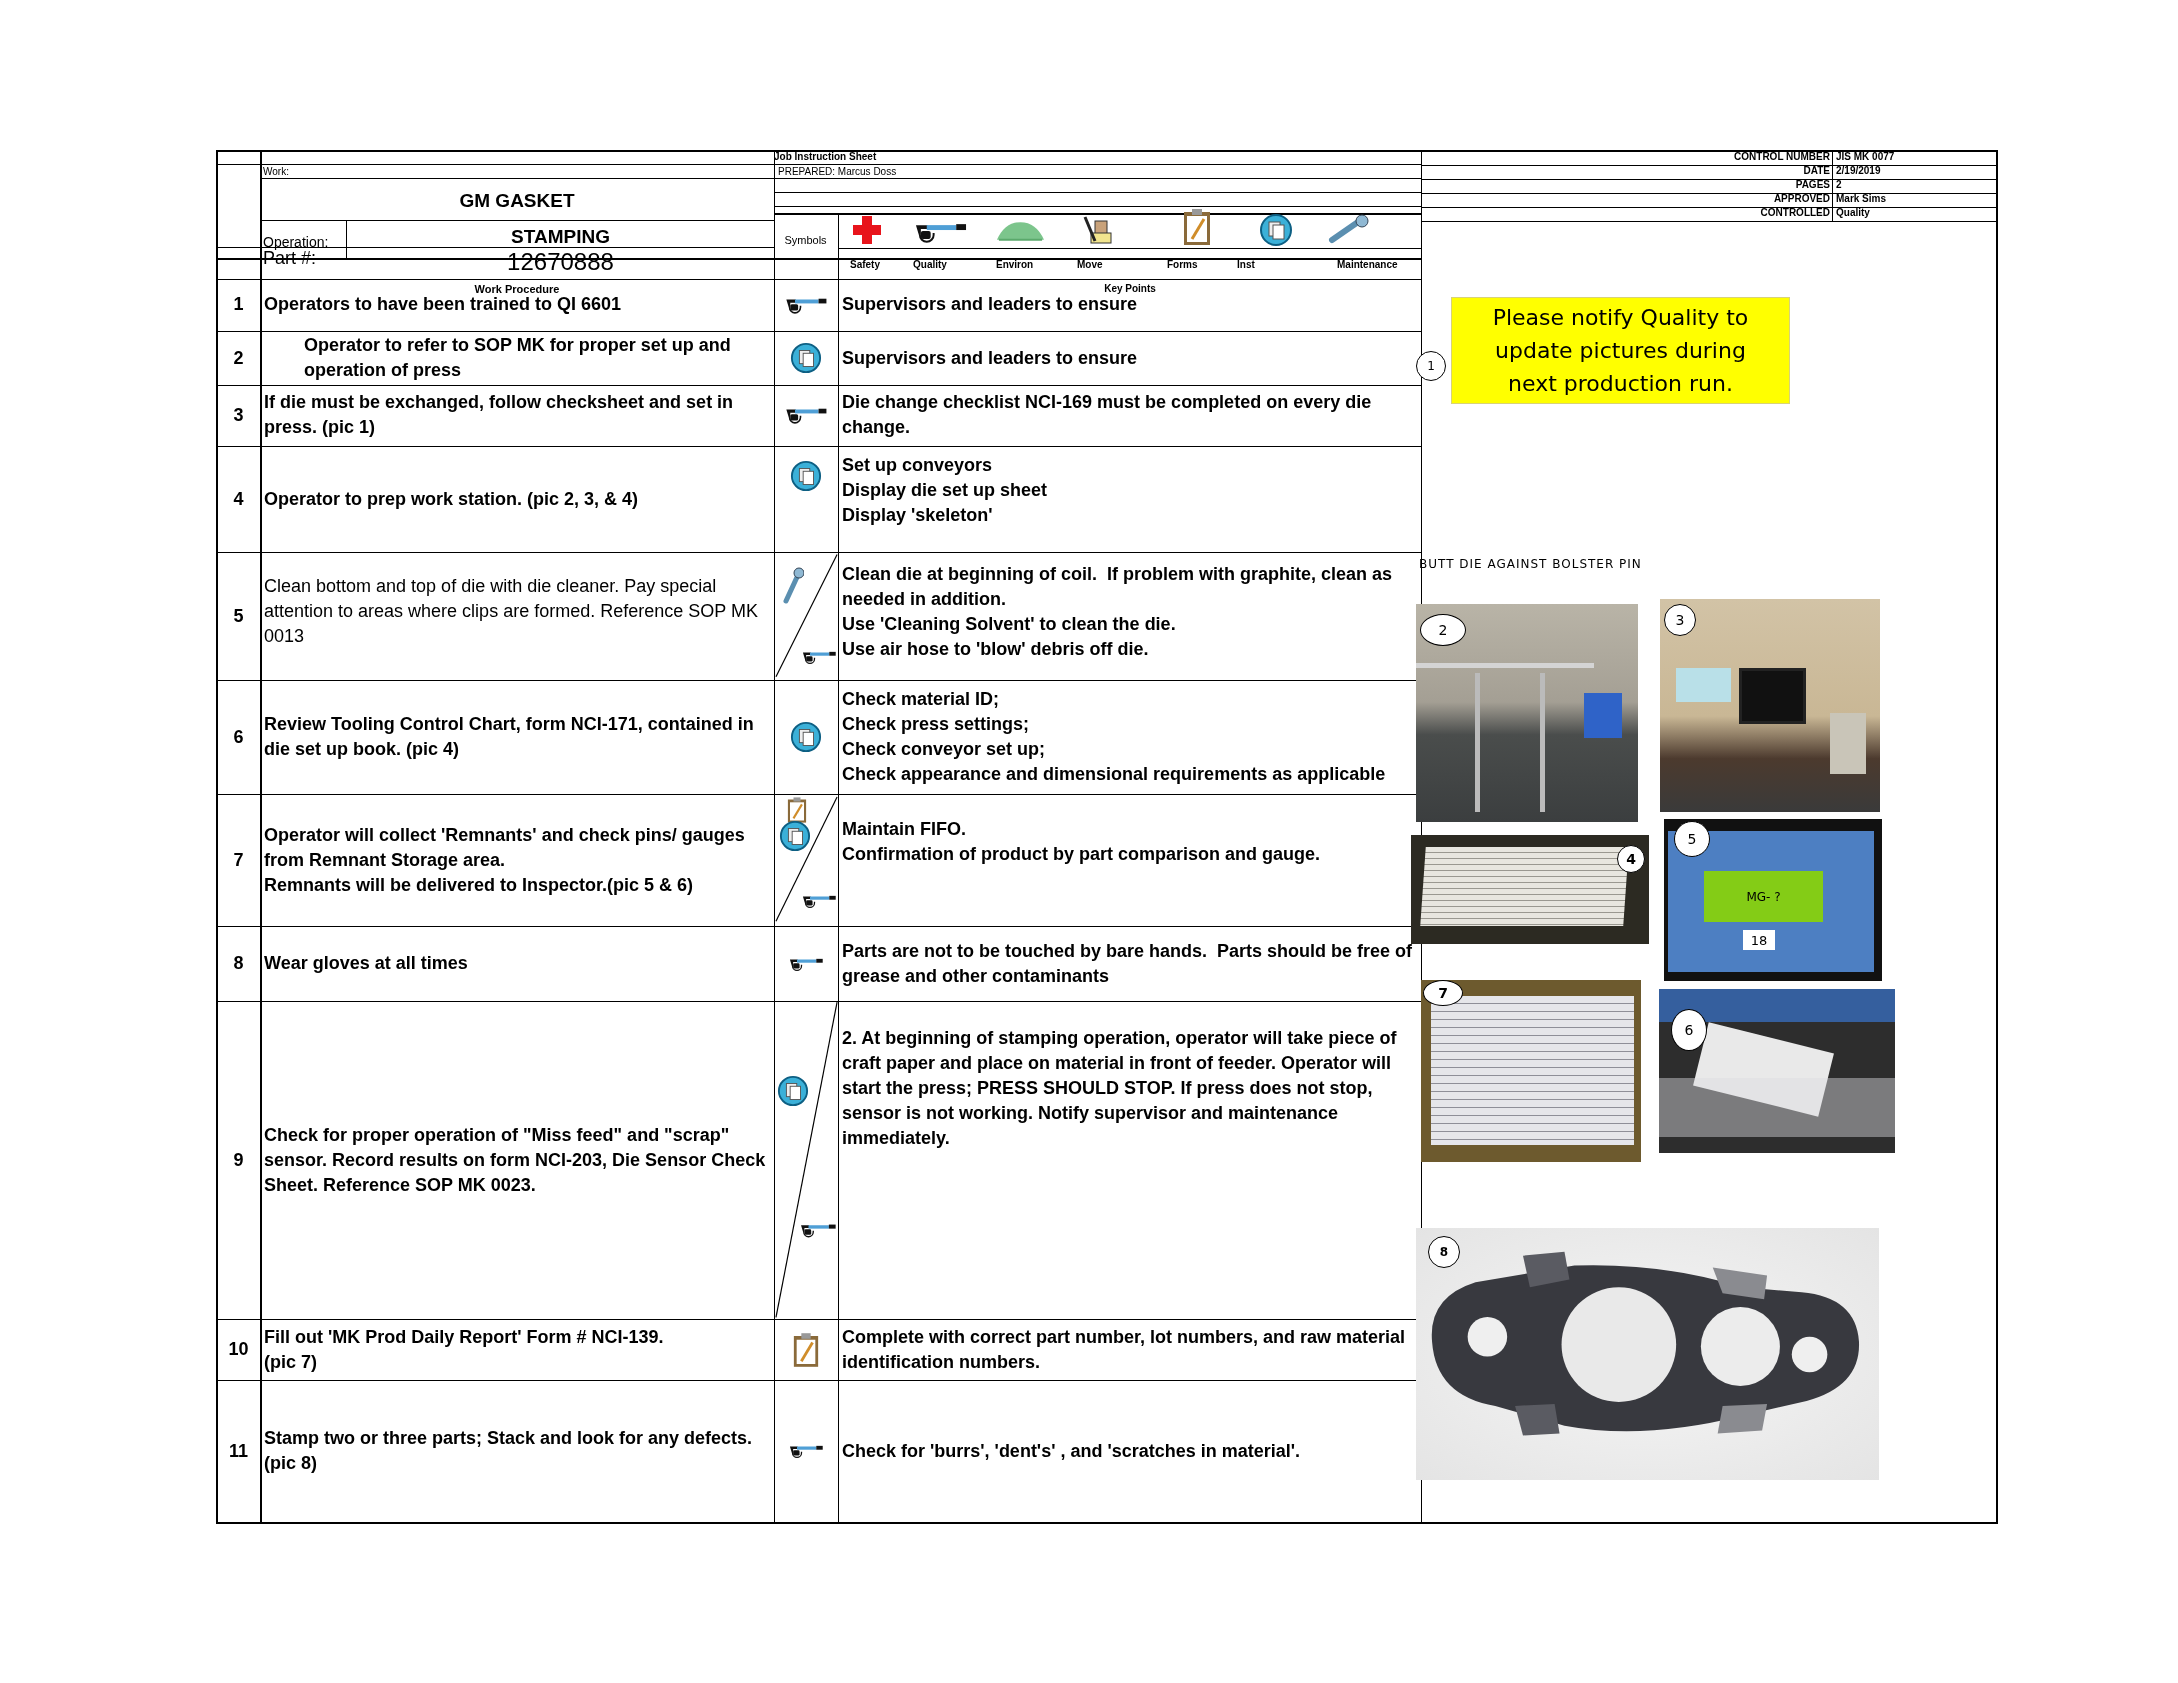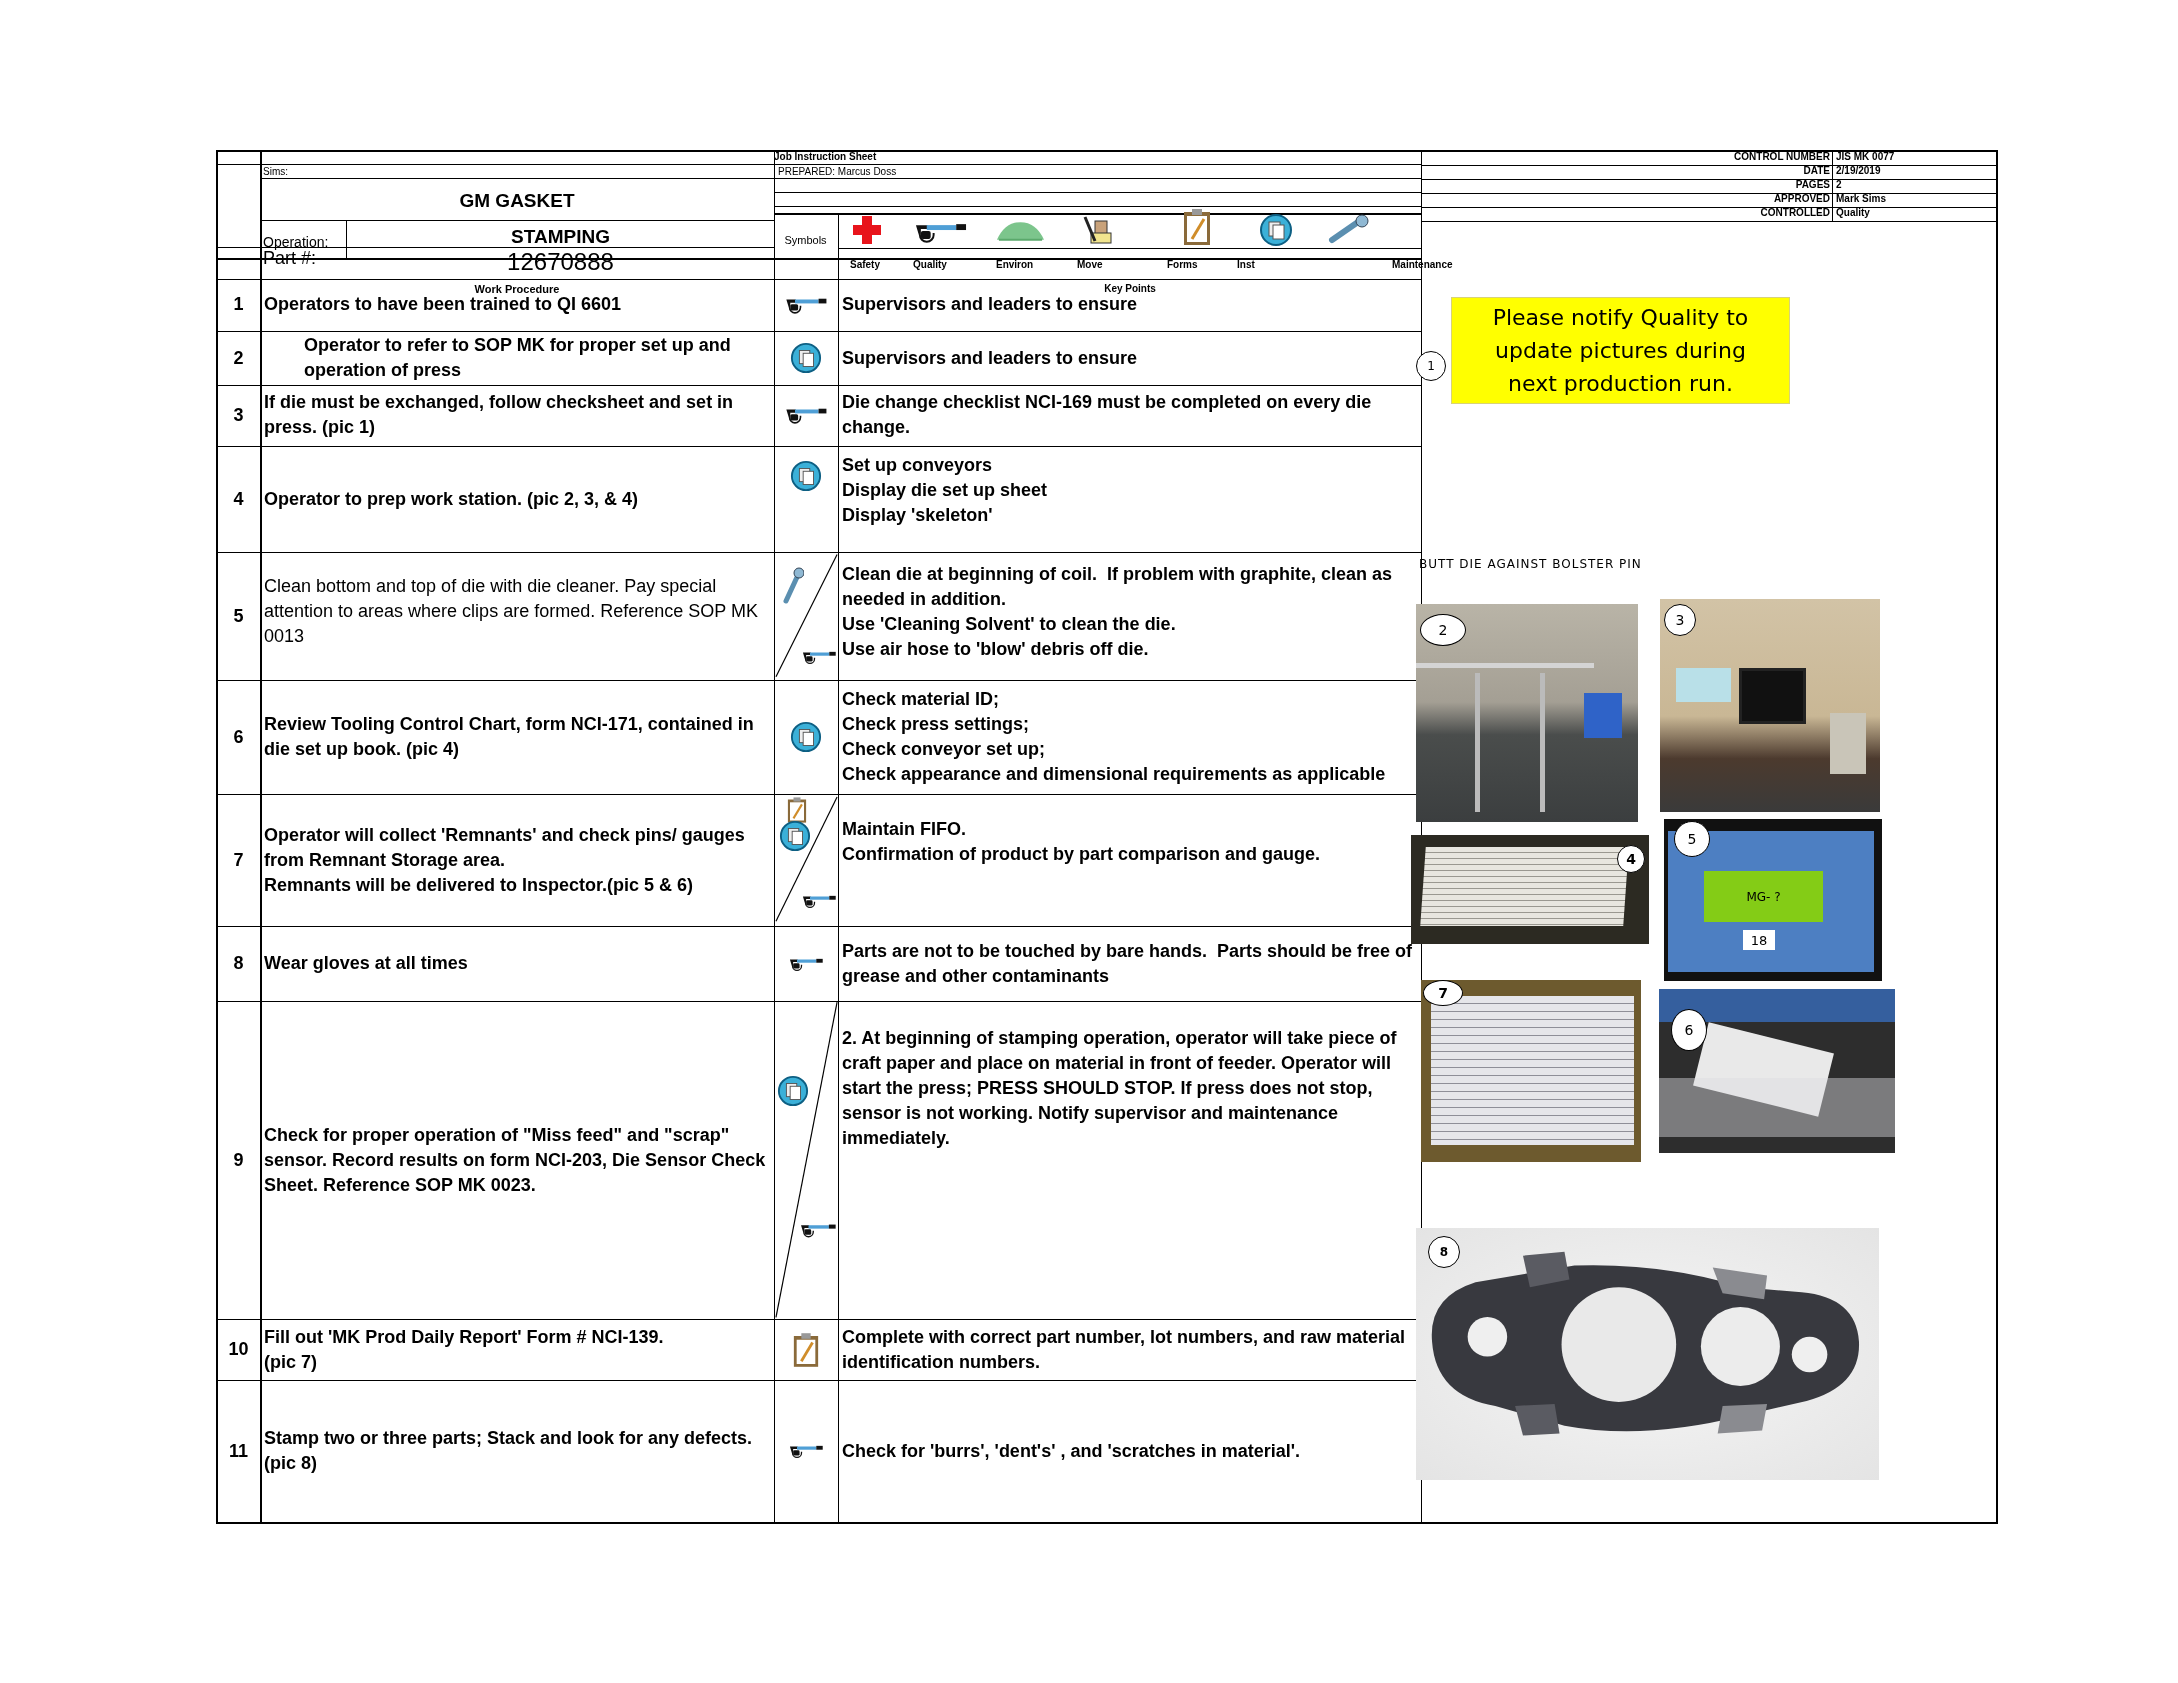--- a/index.html
+++ b/index.html
@@ -60,21 +60,21 @@
 <div class="line-h" style="left:216px;top:1319px;width:1206px;"></div>
 <div class="line-h" style="left:216px;top:1380px;width:1206px;"></div>
 
 <svg class="abs" style="left:774px;top:545px;" width="69" height="782" viewBox="0 0 70 790">
   <line x1="64" y1="8" x2="2" y2="132" stroke="#000" stroke-width="1.2"></line>
   <line x1="64" y1="254" x2="2" y2="380" stroke="#000" stroke-width="1.2"></line>
   <line x1="64" y1="462" x2="2" y2="782" stroke="#000" stroke-width="1.2"></line>
 </svg>
 
 <div class="abs tiny" style="left:774px;top:151px;width:129px;">Job Instruction Sheet</div>
-<div class="abs" style="left:263px;top:166px;font-size:10px;">Sims:</div>
+<div class="abs" style="left:263px;top:166px;font-size:10px;">Work:</div>
 <div class="abs" style="left:778px;top:166px;font-size:10px;">PREPARED:  Marcus Doss</div>
 <div class="abs big" style="left:260px;top:190px;width:514px;">GM GASKET</div>
 <div class="abs" style="left:263px;top:234px;font-size:14px;">Operation:</div>
 <div class="abs big" style="left:346px;top:226px;width:429px;">STAMPING</div>
 <div class="abs" style="left:263px;top:248px;font-size:18px;">Part #:</div>
 <div class="abs" style="left:346px;top:248px;width:429px;text-align:center;font-size:24px;">12670888</div>
 <div class="abs hdr-lbl" style="left:774px;top:234px;width:63px;text-align:center;font-weight:normal;">Symbols</div>
 <div class="abs hdr-lbl" style="left:260px;top:283px;width:514px;text-align:center;">Work Procedure</div>
 <div class="abs hdr-lbl" style="left:838px;top:283px;width:584px;text-align:center;font-size:10px;">Key Points</div>
 
@@ -124,21 +124,21 @@
       <path d="M4 26 L30 8" stroke="#5b8fb0" stroke-width="6" stroke-linecap="round"></path>
       <circle cx="34" cy="7" r="6" fill="#8fb8d3" stroke="#345"></circle>
     </svg>
 </div>
 <div class="sym-label" style="left:850px;">Safety</div>
 <div class="sym-label" style="left:913px;">Quality</div>
 <div class="sym-label" style="left:996px;">Environ</div>
 <div class="sym-label" style="left:1077px;">Move</div>
 <div class="sym-label" style="left:1167px;">Forms</div>
 <div class="sym-label" style="left:1237px;">Inst</div>
-<div class="sym-label" style="left:1352px;padding-left:40px;">Maintenance</div>
+<div class="sym-label" style="left:1297px;padding-left:40px;">Maintenance</div>
 
 <div class="ctrl-row" style="top:151px;">
     <span class="ctrl-lbl">CONTROL NUMBER</span>
     <span class="ctrl-val">JIS MK 0077</span>
   </div>
 <div class="ctrl-row" style="top:165px;">
     <span class="ctrl-lbl">DATE</span>
     <span class="ctrl-val">2/19/2019</span>
   </div>
 <div class="ctrl-row" style="top:179px;">

